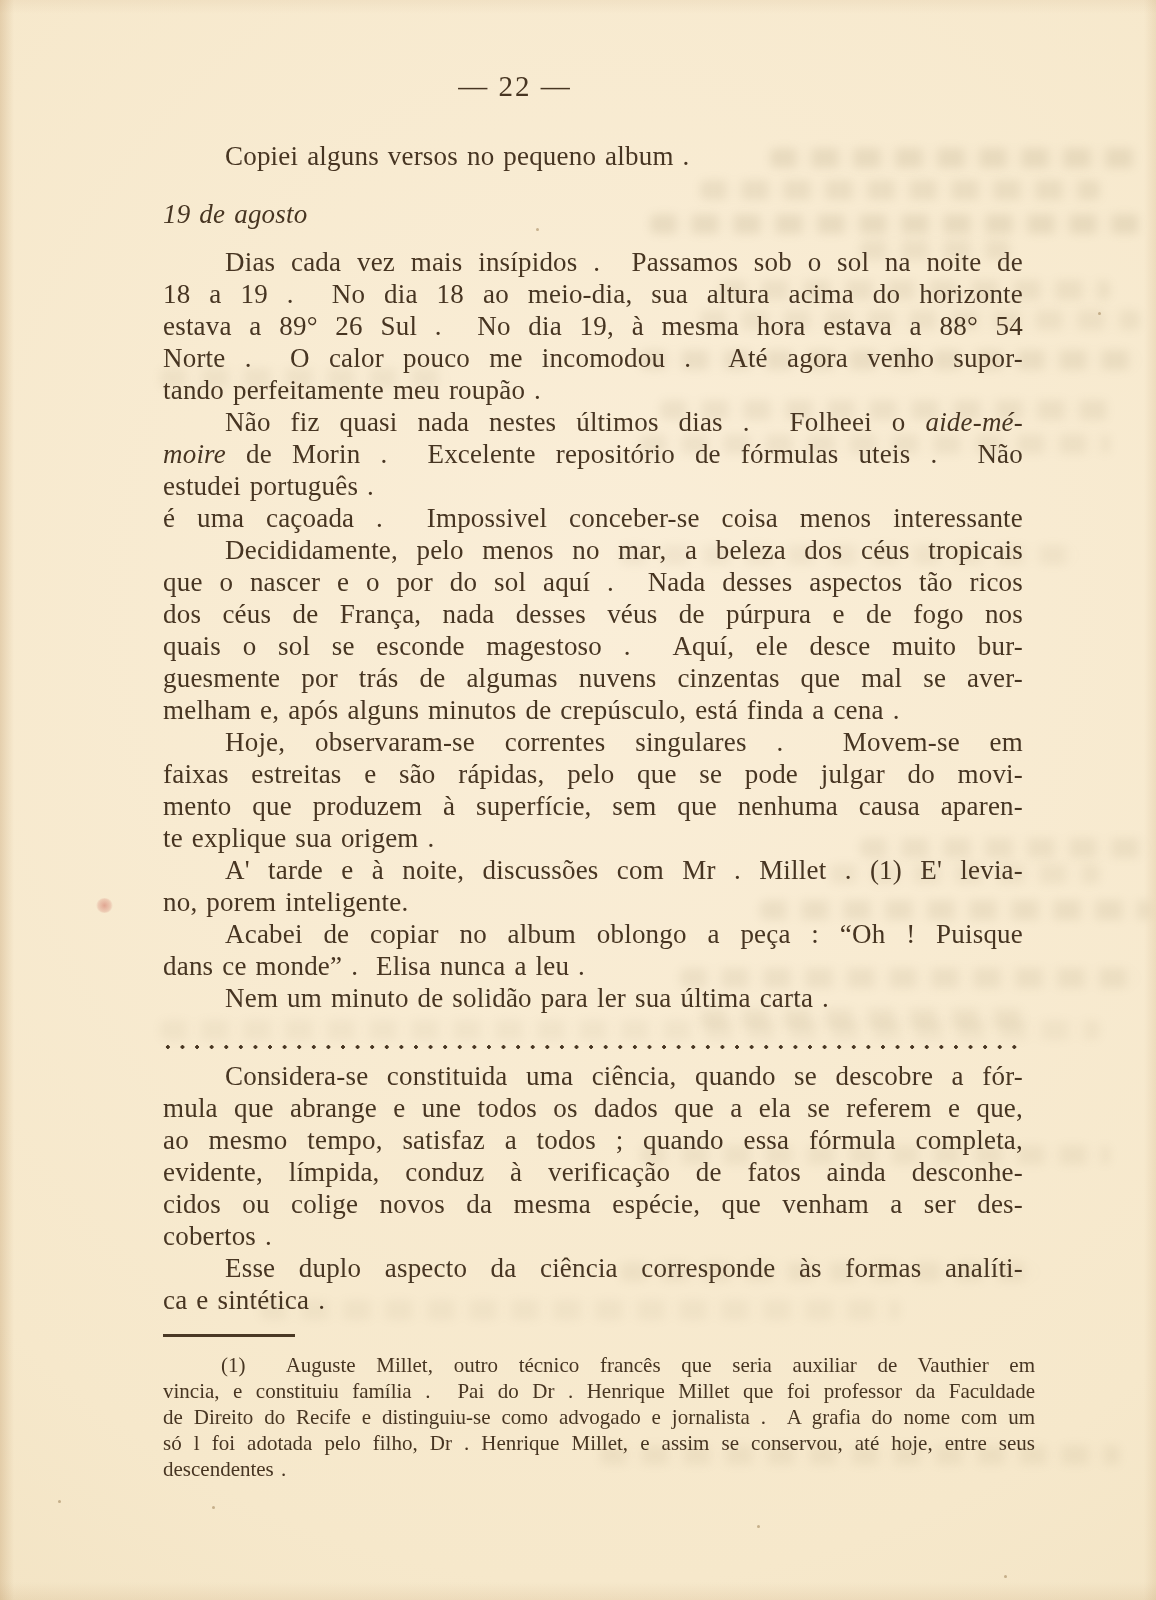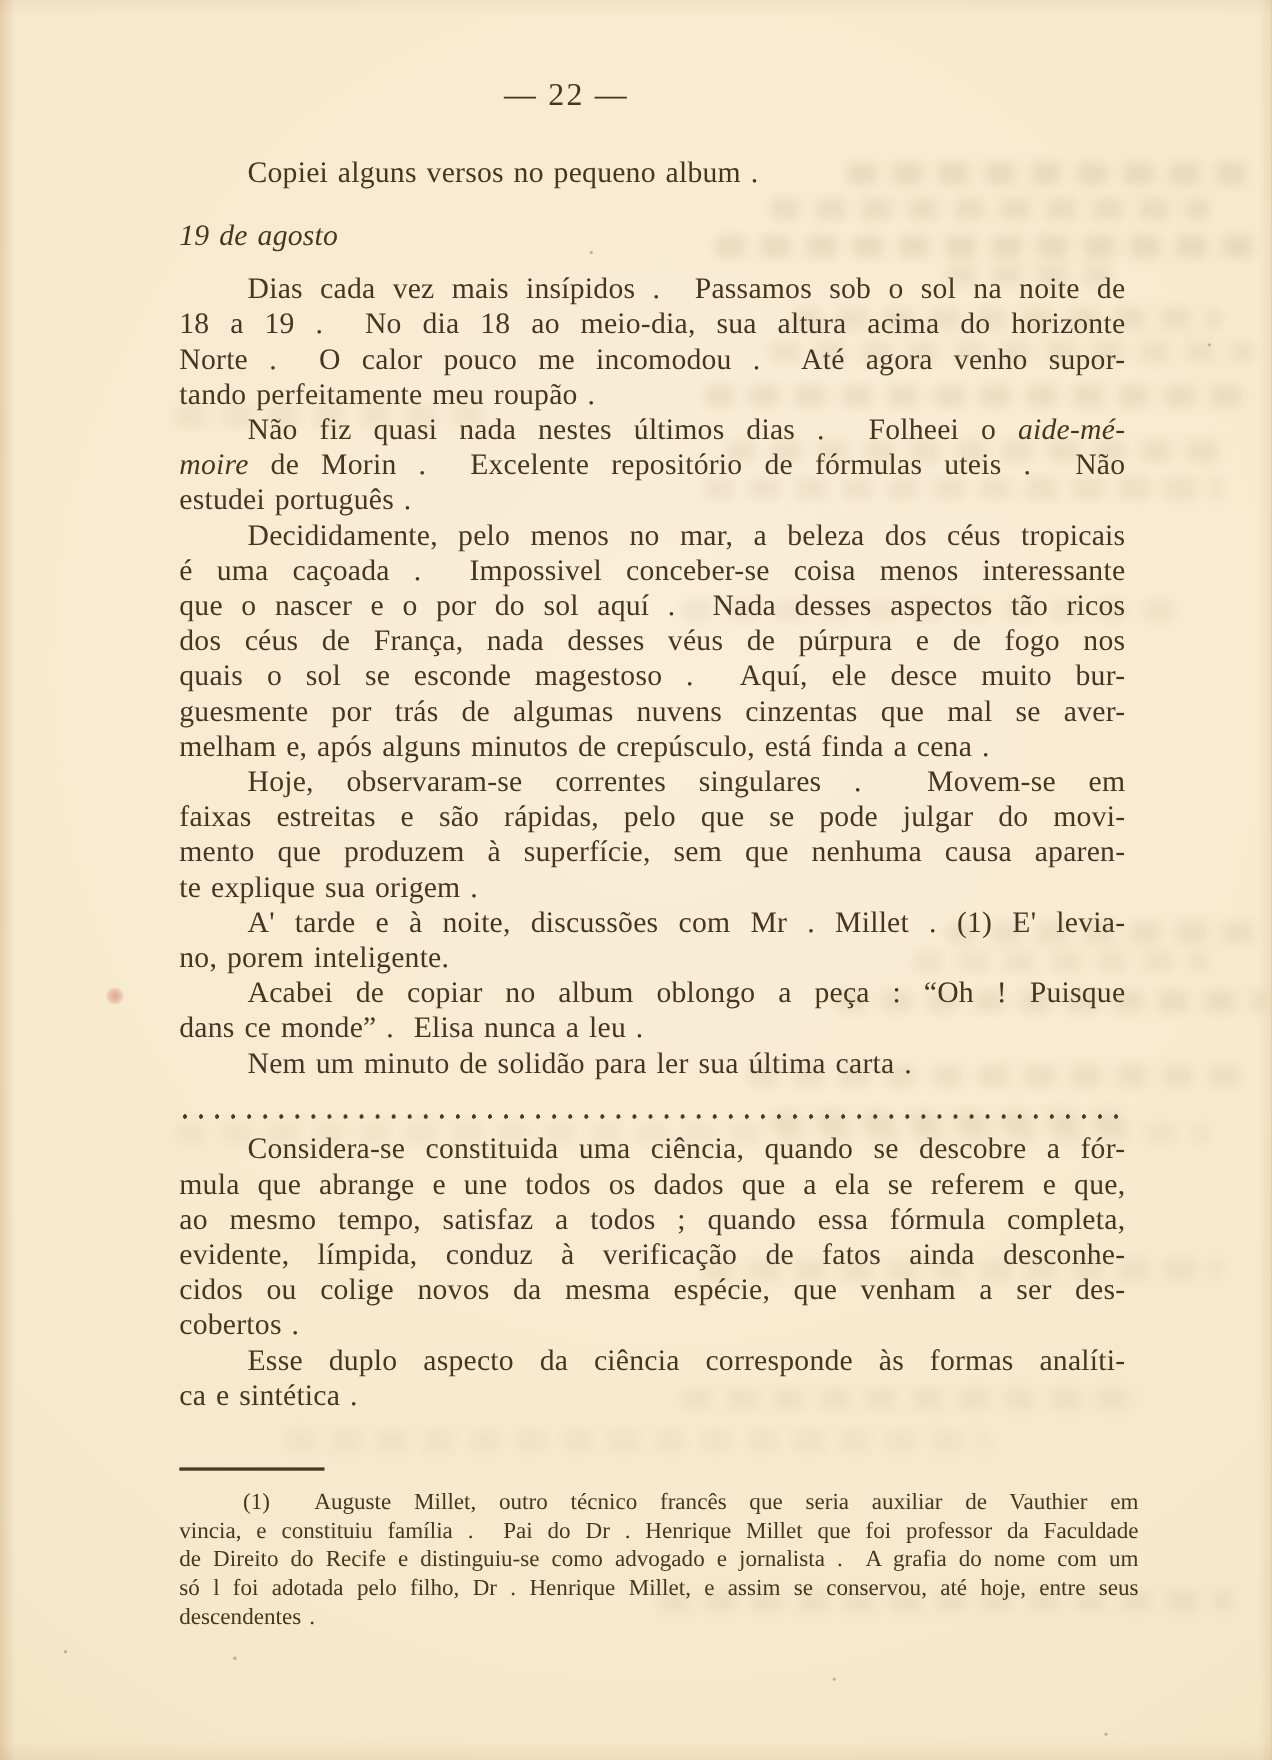--- a/index.html
+++ b/index.html
@@ -120,31 +120,32 @@
   <div class="body-text">
       <div class="par par-plain">
         <div class="line fl ll"><span>Copiei alguns versos no pequeno album .</span></div>
       </div>
       <div class="par par-date">
         <div class="line ll"><span class="it">19 de agosto</span></div>
       </div>
       <div class="par par-plain">
         <div class="line fl"><span>Dias cada vez mais insípidos .&nbsp; Passamos sob o sol na noite de</span></div>
         <div class="line"><span>18 a 19 .&nbsp; No dia 18 ao meio-dia, sua altura acima do horizonte</span></div>
+        <div class="line"><span>estava a 89° 26 Sul .&nbsp; No dia 19, à mesma hora estava a 88° 54</span></div>
         <div class="line"><span>Norte .&nbsp; O calor pouco me incomodou .&nbsp; Até agora venho supor-</span></div>
         <div class="line ll"><span>tando perfeitamente meu roupão .</span></div>
       </div>
       <div class="par par-plain">
         <div class="line fl"><span>Não fiz quasi nada nestes últimos dias .&nbsp; Folheei o </span><span class="it">aide-mé-</span></div>
         <div class="line"><span class="it">moire</span><span> de Morin .&nbsp; Excelente repositório de fórmulas uteis .&nbsp; Não</span></div>
         <div class="line ll"><span>estudei português .</span></div>
       </div>
       <div class="par par-plain">
+        <div class="line"><span>é uma caçoada .&nbsp; Impossivel conceber-se coisa menos interessante</span></div>
         <div class="line fl"><span>Decididamente, pelo menos no mar, a beleza dos céus tropicais</span></div>
-        <div class="line"><span>é uma caçoada .&nbsp; Impossivel conceber-se coisa menos interessante</span></div>
         <div class="line"><span>que o nascer e o por do sol aquí .&nbsp; Nada desses aspectos tão ricos</span></div>
         <div class="line"><span>dos céus de França, nada desses véus de púrpura e de fogo nos</span></div>
         <div class="line"><span>quais o sol se esconde magestoso .&nbsp; Aquí, ele desce muito bur-</span></div>
         <div class="line"><span>guesmente por trás de algumas nuvens cinzentas que mal se aver-</span></div>
         <div class="line ll"><span>melham e, após alguns minutos de crepúsculo, está finda a cena .</span></div>
       </div>
       <div class="par par-plain">
         <div class="line fl"><span>Hoje, observaram-se correntes singulares .&nbsp; Movem-se em</span></div>
         <div class="line"><span>faixas estreitas e são rápidas, pelo que se pode julgar do movi-</span></div>
         <div class="line"><span>mento que produzem à superfície, sem que nenhuma causa aparen-</span></div>

